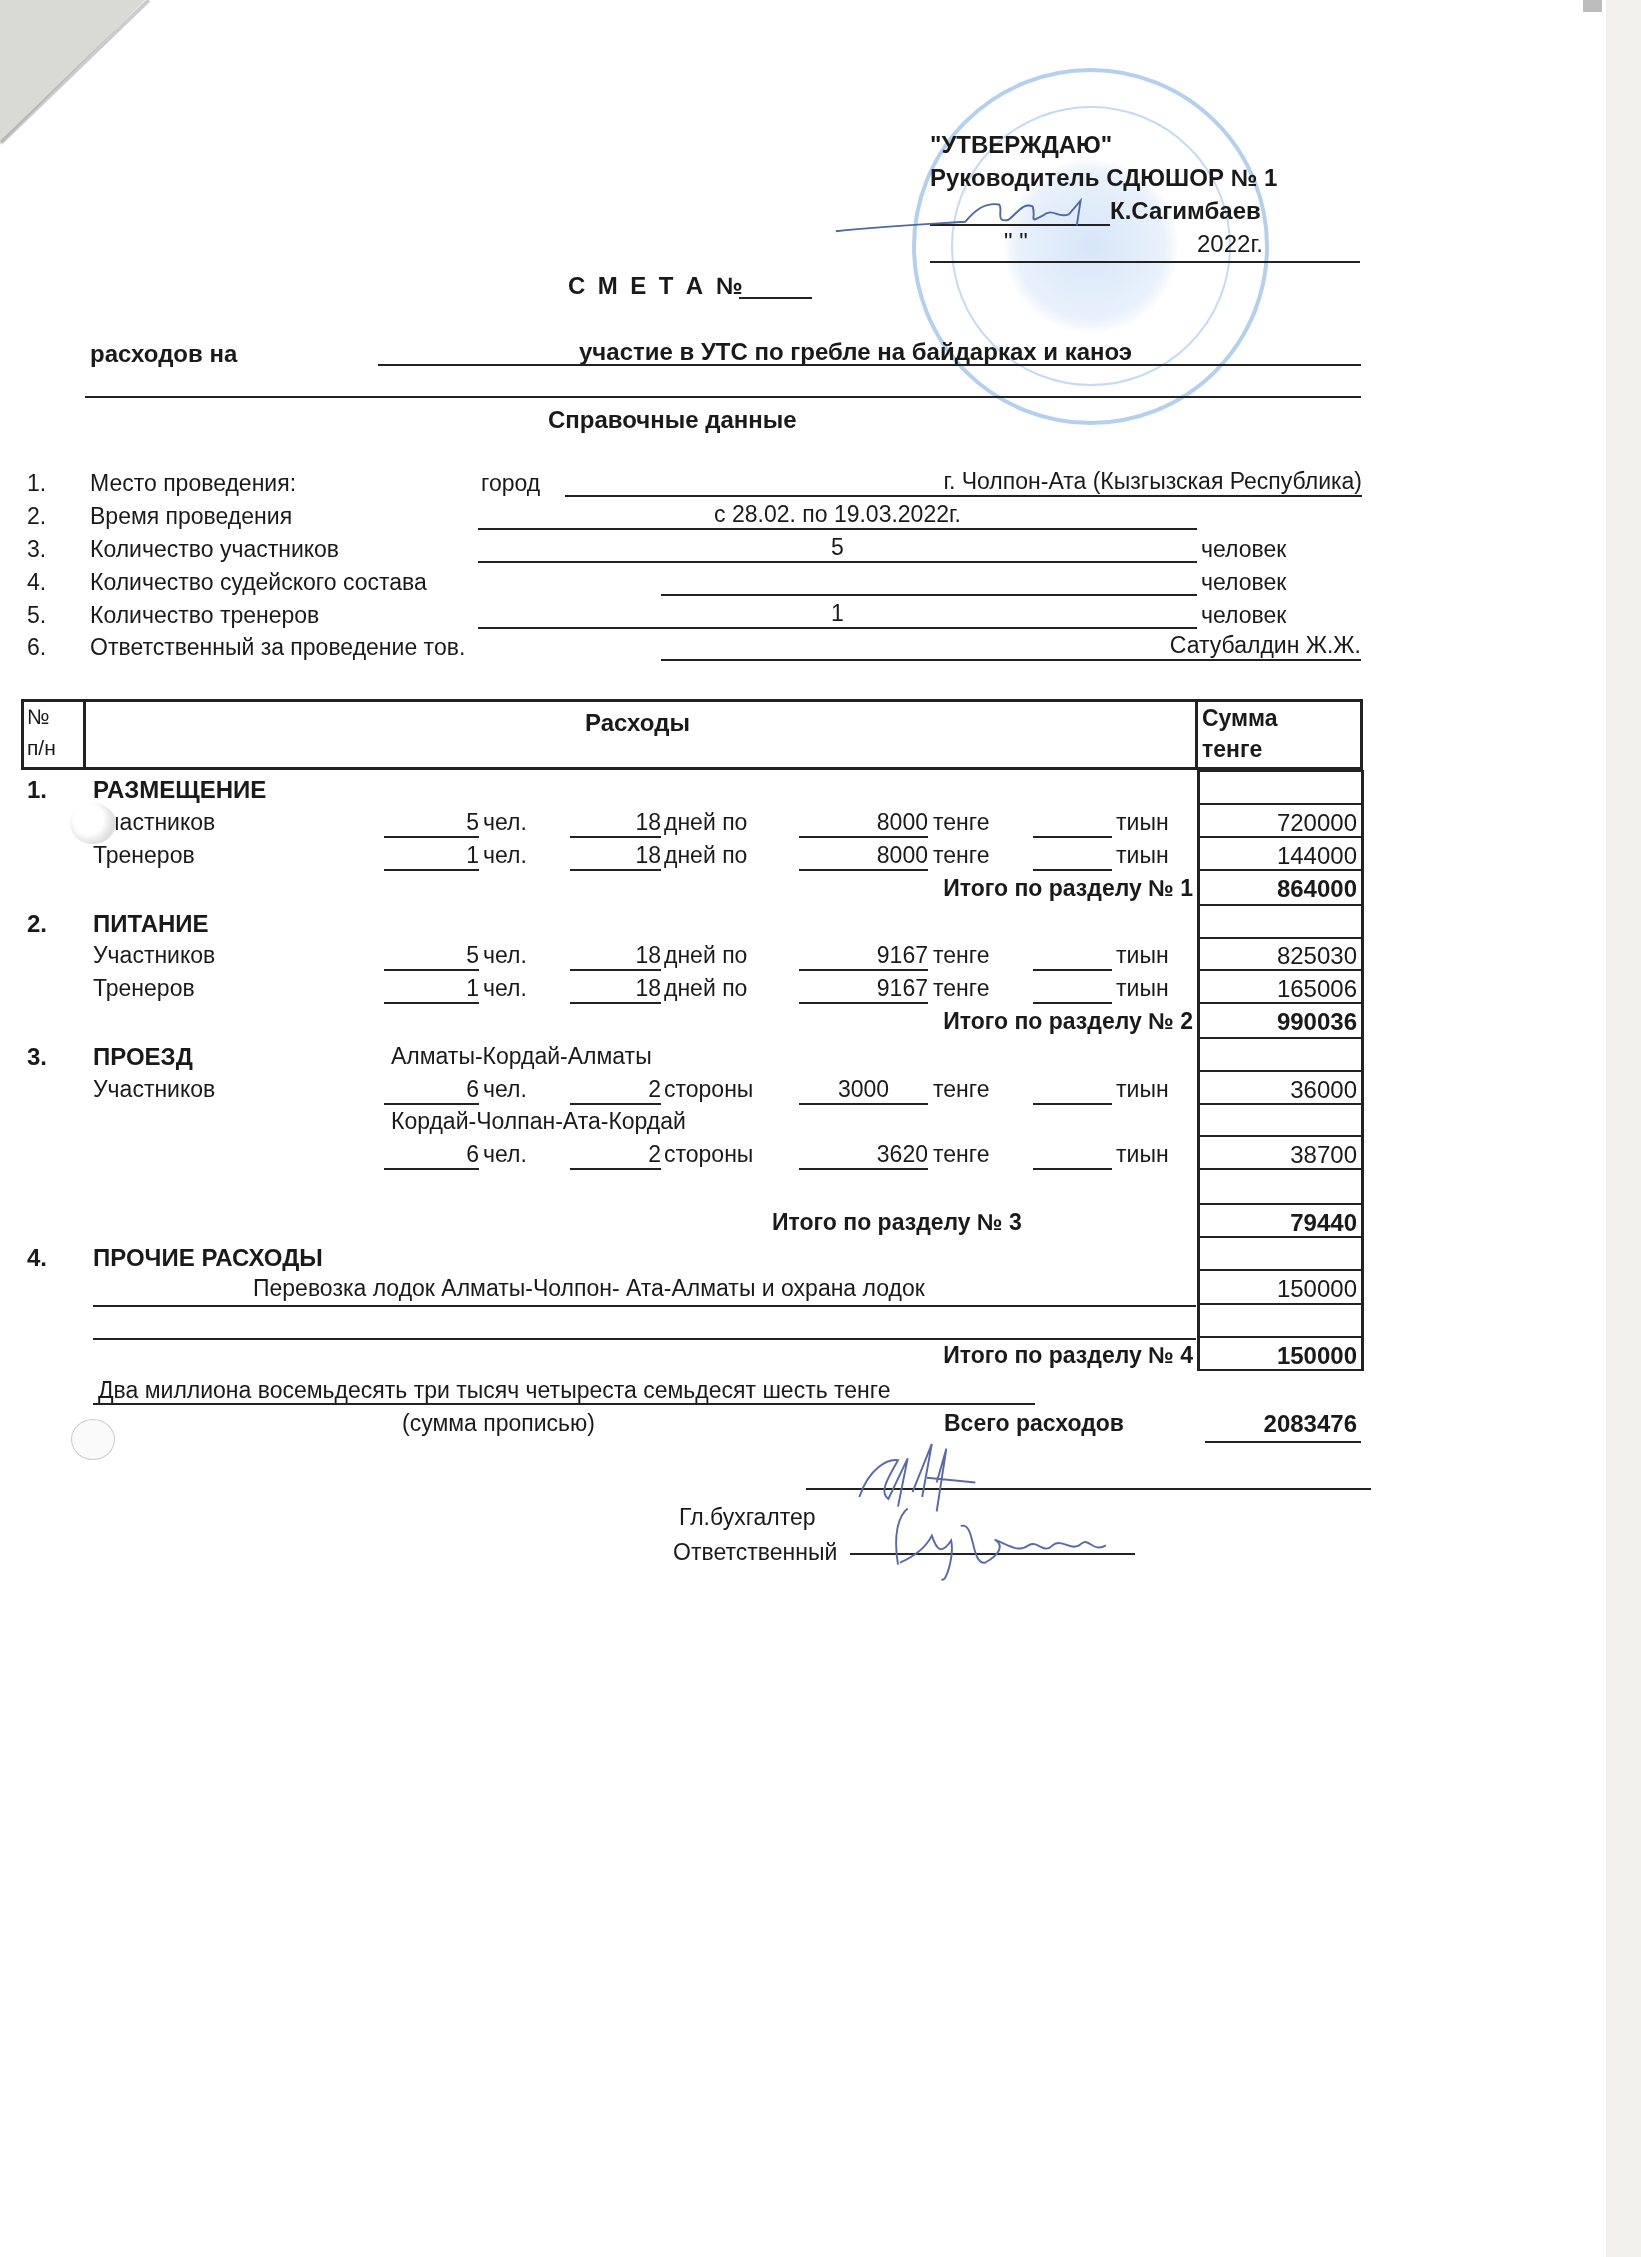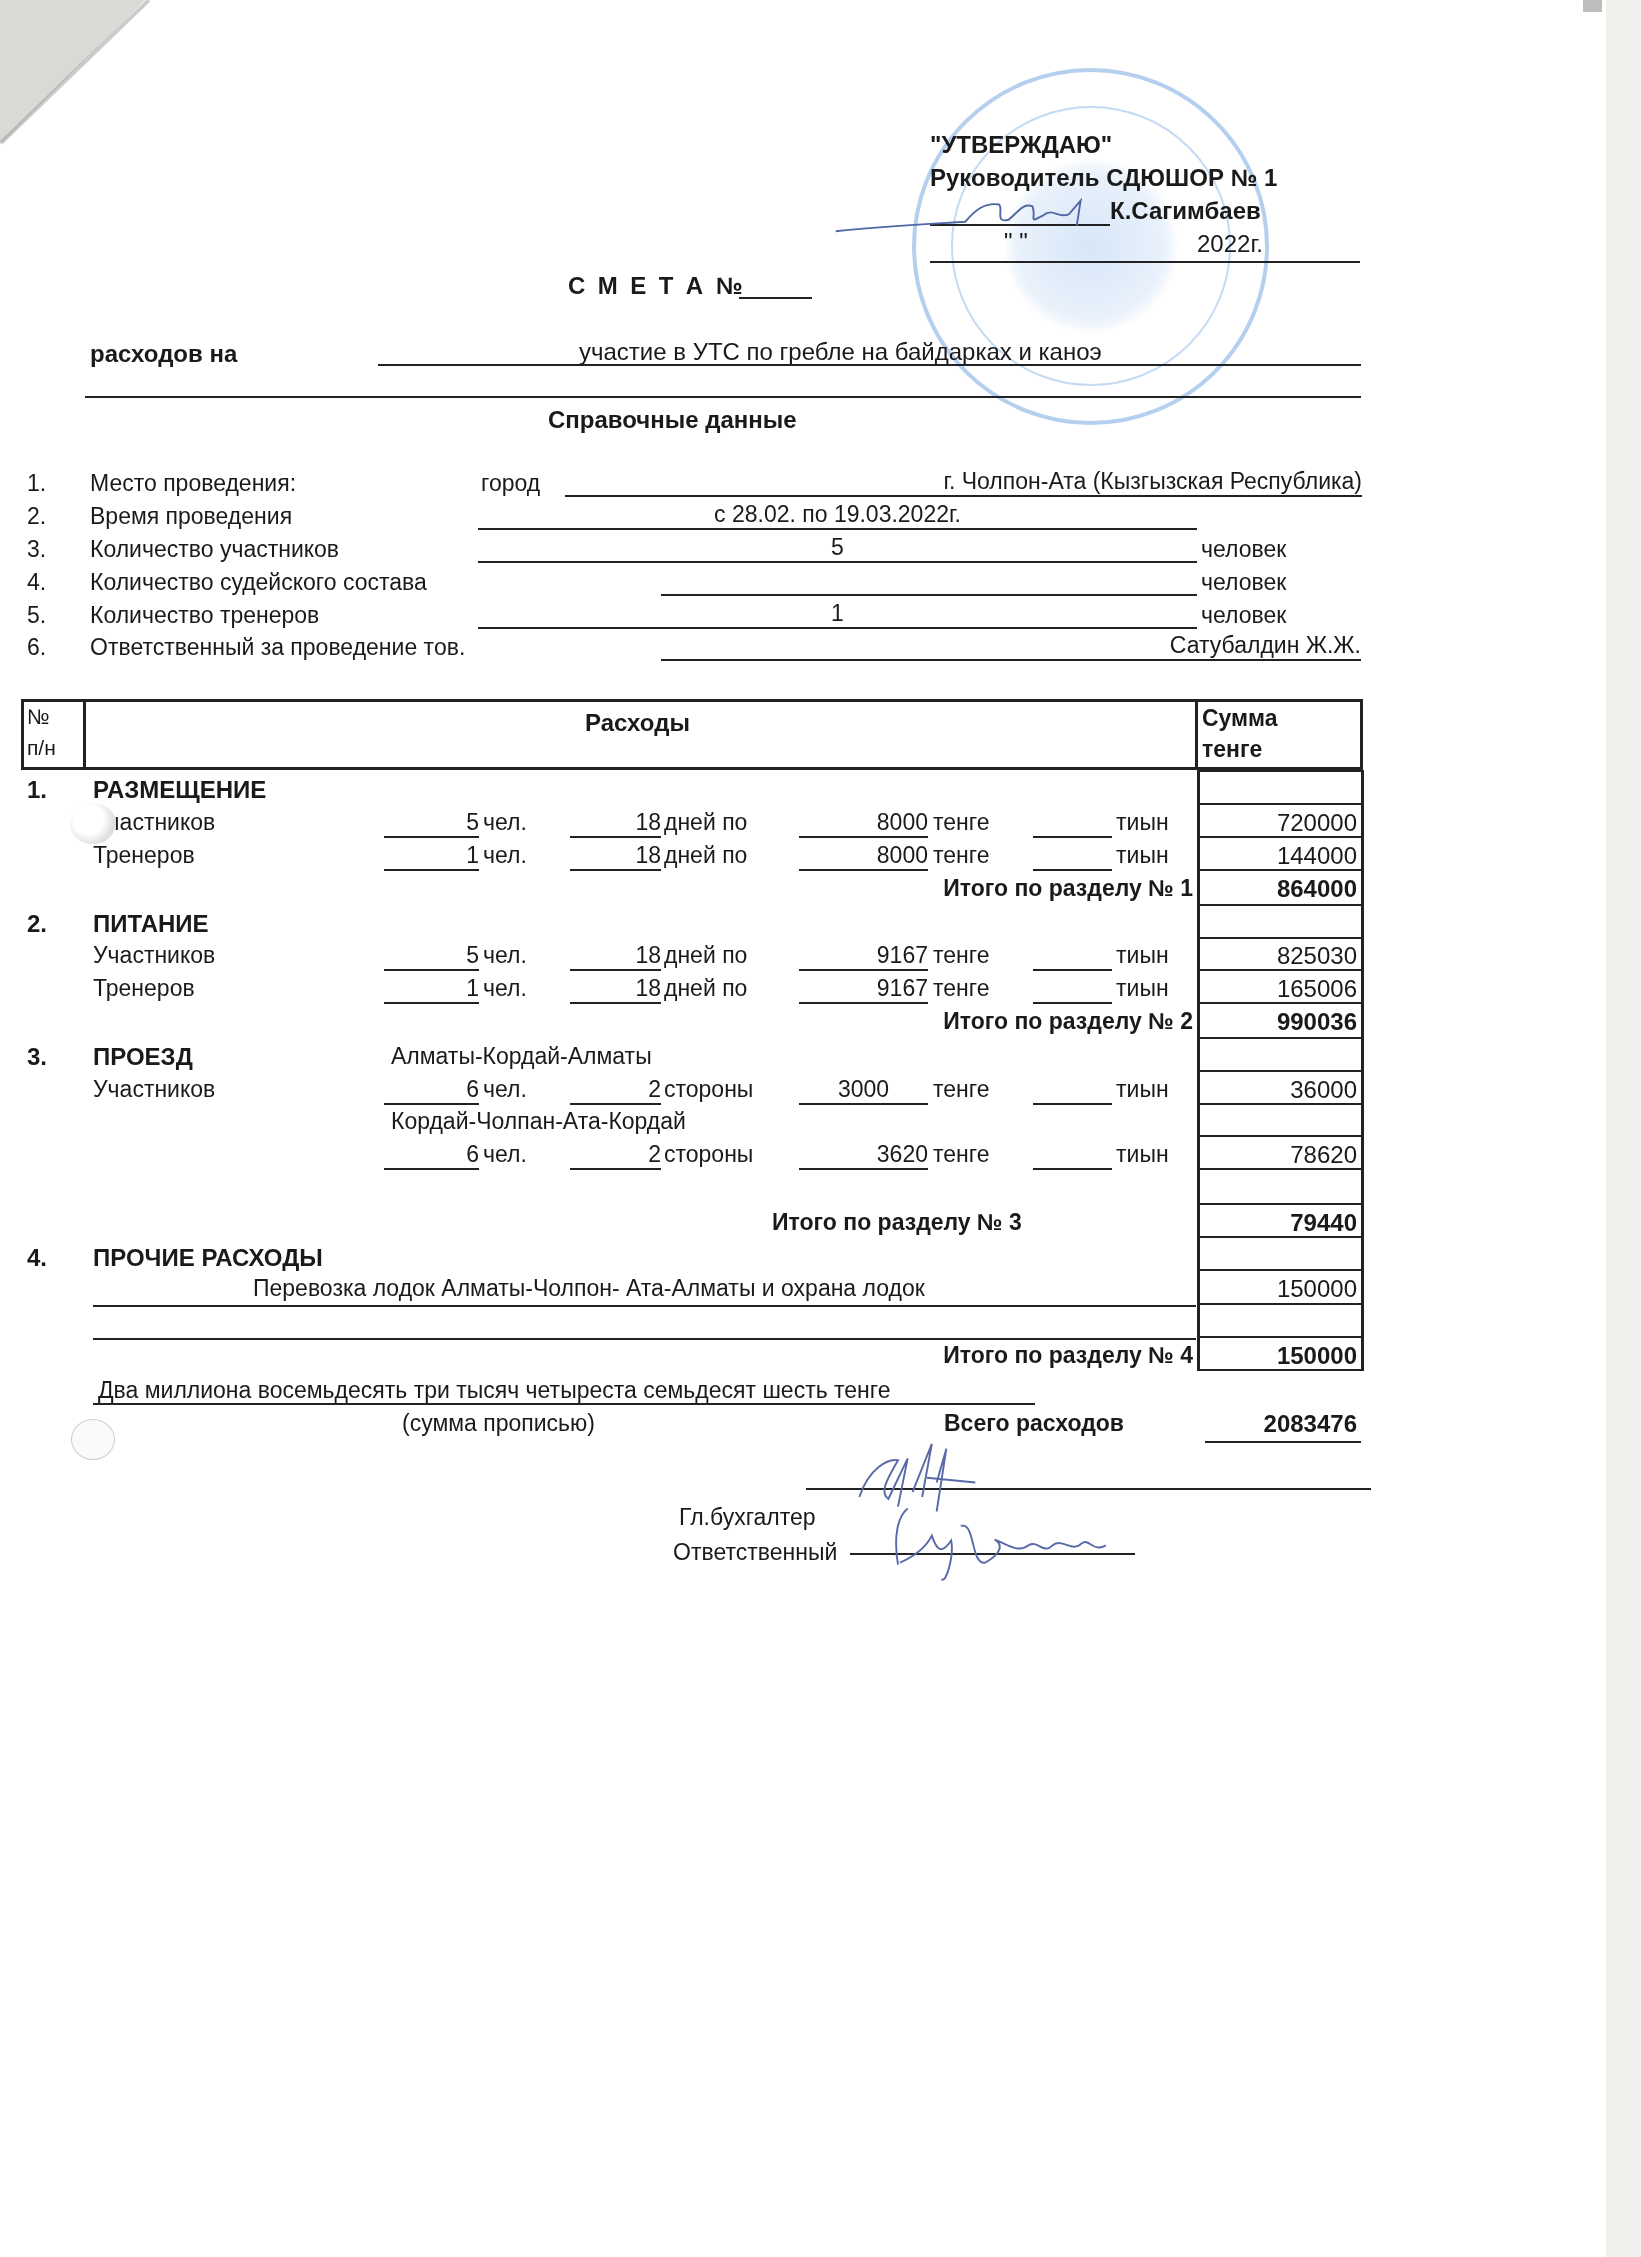--- a/index.html
+++ b/index.html
@@ -50,21 +50,21 @@
 <div class="abs f26" style="left:1197px;top:230px;">2022г.</div>
 <div class="line" style="left:930px;top:261px;width:430px;"></div>
 <svg class="sig" style="left:830px;top:191px;" width="290" height="48" viewBox="0 0 300 50">
   <path d="M5 42 C60 36 110 34 140 32 C150 20 160 12 175 14 C180 18 170 34 185 30 C195 22 200 12 210 16 C214 28 205 34 220 26 C232 16 236 30 248 24 L260 10 L256 36" fill="none" stroke="#5068a8" stroke-width="2"></path>
 </svg>
 
 <div class="abs b f26" style="left:568px;top:272px;letter-spacing:2.9px;">С М Е Т А №</div>
 <div class="line" style="left:739px;top:297px;width:73px;"></div>
 
 <div class="abs b f26" style="left:90px;top:340px;">расходов на</div>
-<div class="abs f26" style="left:579px;top:338px;">участие в УТС по гребле на байдарках и каноэ</div>
+<div class="abs f26" style="left:579px;top:338px;font-weight:bold;">участие в УТС по гребле на байдарках и каноэ</div>
 <div class="line" style="left:378px;top:364px;width:983px;"></div>
 <div class="line" style="left:85px;top:396px;width:1276px;"></div>
 <div class="abs b f26" style="left:548px;top:406px;">Справочные данные</div>
 
 <div>
   <div class="abs f24" style="left:27px;top:470px;">1.</div>
   <div class="abs f24" style="left:90px;top:470px;">Место проведения:</div>
   <div class="abs f24" style="left:481px;top:470px;">город</div>
   <div class="abs f24" style="left:565px;top:468px;width:797px;text-align:right;">г. Чолпон-Ата (Кызгызская Республика)</div>
   <div class="line" style="left:565px;top:495px;width:797px;"></div>
@@ -214,21 +214,21 @@
     <div class="line" style="left:384px;top:1168px;width:95px;"></div>
     <div class="abs f24" style="left:483px;top:1141px;">чел.</div>
     <div class="abs f24" style="left:570px;top:1141px;width:91px;text-align:right;">2</div>
     <div class="line" style="left:570px;top:1168px;width:91px;"></div>
     <div class="abs f24" style="left:664px;top:1141px;">стороны</div>
     <div class="abs f24" style="left:799px;top:1141px;width:129px;text-align:right;">3620</div>
     <div class="line" style="left:799px;top:1168px;width:129px;"></div>
     <div class="abs f24" style="left:933px;top:1141px;">тенге</div>
     <div class="line" style="left:1033px;top:1168px;width:79px;"></div>
     <div class="abs f24" style="left:1116px;top:1141px;">тиын</div>
-    <div class="num" style="left:1201px;top:1141px;width:156px;">78620</div>
+    <div class="num" style="left:1201px;top:1141px;width:156px;">38700</div>
     <div class="abs b f24" style="left:772px;top:1209px;width:421px;text-align:left;">Итого по разделу № 3</div>
     <div class="num b" style="left:1201px;top:1209px;width:156px;">79440</div>
     <div class="abs b f26" style="left:27px;top:1244px;">4.</div>
     <div class="abs b f26" style="left:93px;top:1244px;">ПРОЧИЕ РАСХОДЫ</div>
     <div class="abs b f24" style="left:772px;top:1342px;width:421px;text-align:right;">Итого по разделу № 4</div>
     <div class="num b" style="left:1201px;top:1342px;width:156px;">150000</div>
   </div>
 
 <div class="abs f24" style="left:253px;top:1275px;">Перевозка лодок Алматы-Чолпон- Ата-Алматы и охрана лодок</div>
 <div class="line" style="left:93px;top:1305px;width:1103px;"></div>

